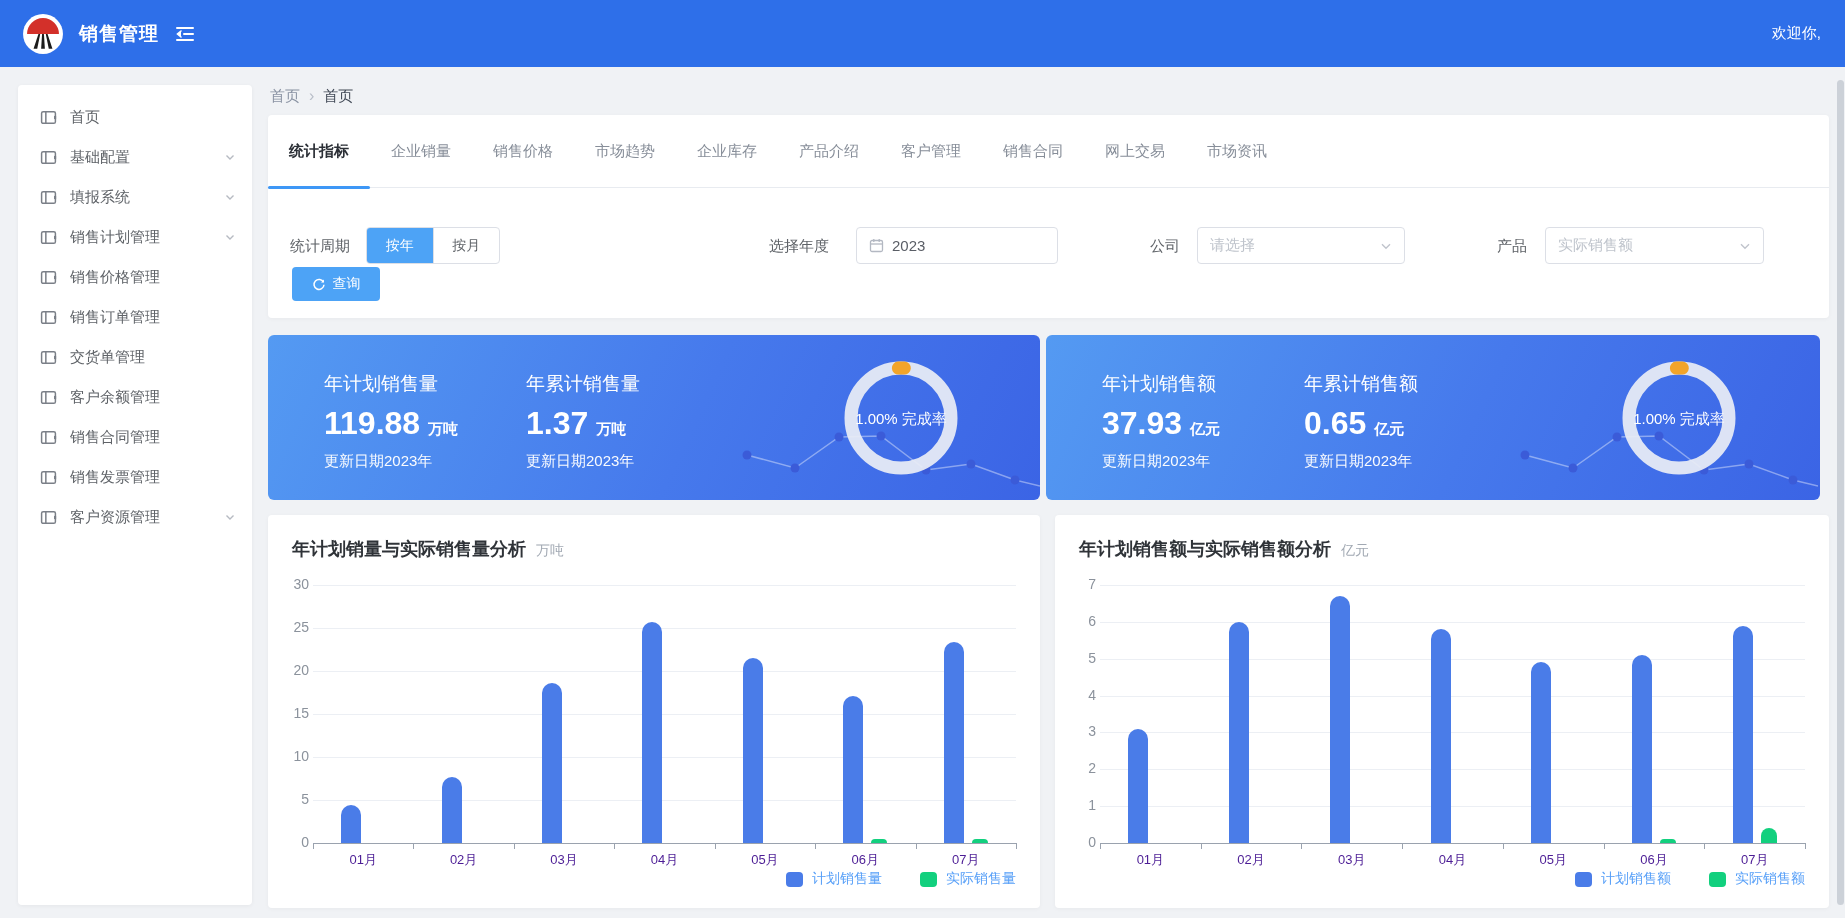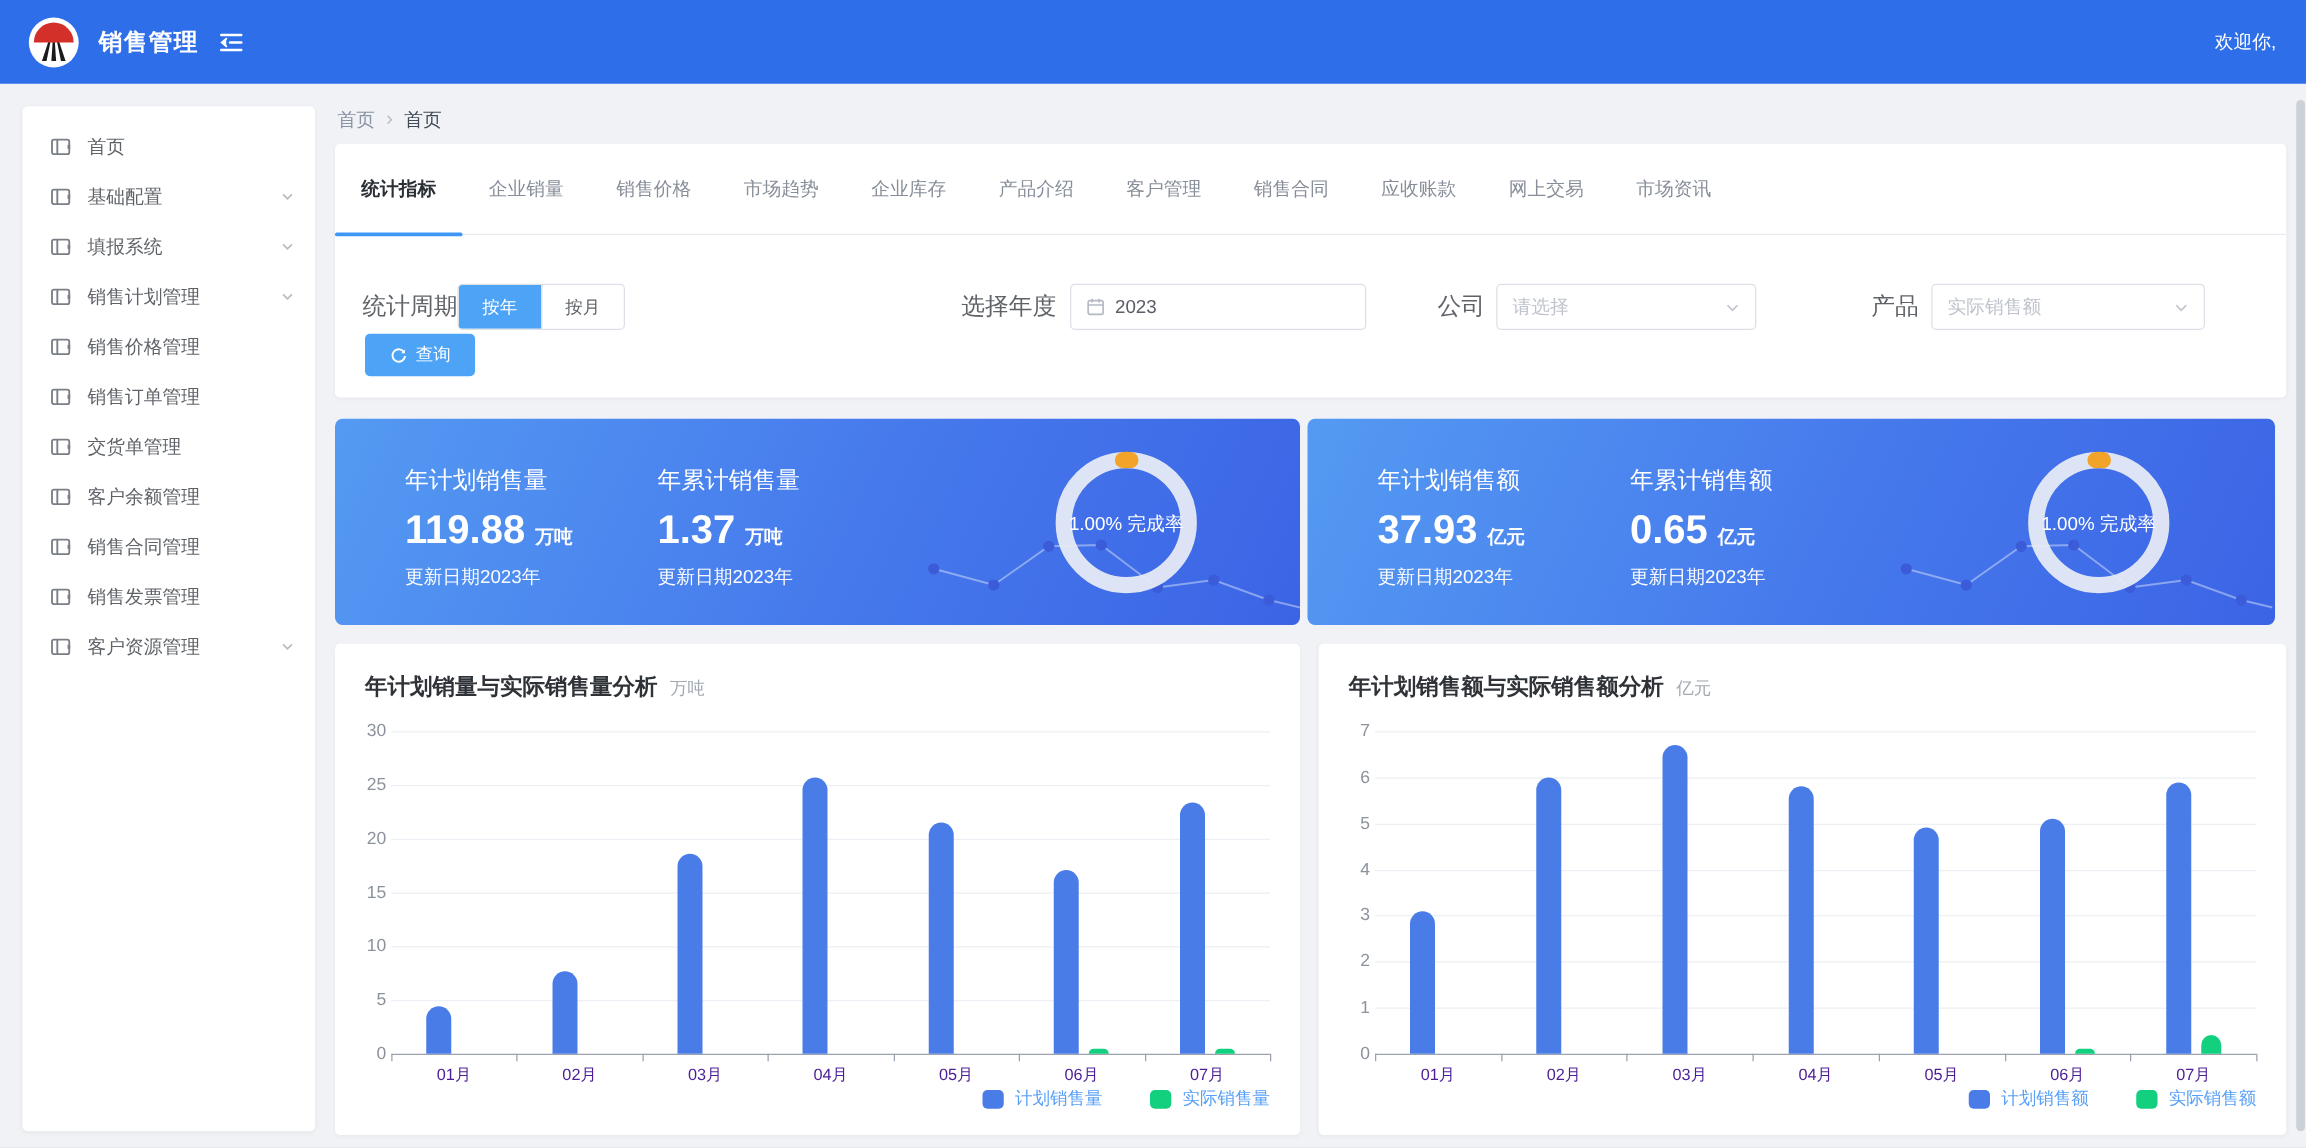--- a/index.html
+++ b/index.html
@@ -34,21 +34,21 @@
 
   
   .filter-panel { position:absolute; left:0; top:30px; width:1561px; height:203px; }
   .tabs { position:absolute; left:0; top:0; width:100%; height:73px; border-bottom:1px solid #e8ebf0;
           display:flex; align-items:center; }
   .tab { position:relative; height:73px; display:flex; align-items:center; padding:0 21px;
          font-size:15px; color:#878e99; cursor:pointer; }
   .tab.active { color:#2b2f36; font-weight:700; }
   .tab.active::after { content:""; position:absolute; left:0; right:0; bottom:-1px; height:3px;
                        background:#3e97f6; border-radius:2px; }
-  .flabel { position:absolute; top:113px; height:36px; line-height:36px; font-size:19px; color:#5f6368; }
+  .flabel { position:absolute; top:113px; height:36px; line-height:36px; font-size:15px; color:#5f6368; }
   .toggle { position:absolute; left:98px; top:112px; width:134px; height:37px; display:flex;
             border:1px solid #dcdfe6; border-radius:4px; overflow:hidden; background:#fff; }
   .toggle .tbtn { flex:1; display:flex; align-items:center; justify-content:center; font-size:14px;
                   color:#5f6368; cursor:pointer; }
   .toggle .tbtn.on { background:#4da3f6; color:#fff; }
   .toggle .tbtn + .tbtn { border-left:1px solid #dcdfe6; }
   .inputbox { position:absolute; top:112px; height:37px; border:1px solid #dcdfe6; border-radius:4px;
               background:#fff; display:flex; align-items:center; padding:0 12px; font-size:15px;
               color:#5a5e66; cursor:pointer; }
   .inputbox .ph { color:#bfc4cc; }
@@ -276,33 +276,32 @@
     <section class="panel filter-panel">
       <div class="tabs" id="tabs-row">
           <div class="tab active">统计指标</div>
           <div class="tab">企业销量</div>
           <div class="tab">销售价格</div>
           <div class="tab">市场趋势</div>
           <div class="tab">企业库存</div>
           <div class="tab">产品介绍</div>
           <div class="tab">客户管理</div>
           <div class="tab">销售合同</div>
-          <div class="tab">应收账款</div>
           <div class="tab">网上交易</div>
           <div class="tab">市场资讯</div>
         </div>
 
       <span class="flabel" style="left:22px">统计周期</span>
       <div class="toggle">
         <span class="tbtn on">按年</span>
         <span class="tbtn">按月</span>
       </div>
 
       <span class="flabel" style="left:501px">选择年度</span>
-      <div class="inputbox" style="left:588px;width:237px">
+      <div class="inputbox" style="left:588px;width:202px">
         <span class="lead">
           <svg width="15" height="15" viewBox="0 0 15 15" fill="none" stroke="#b3b8c2" stroke-width="1.3">
             <rect x="1.5" y="2.5" width="12" height="11" rx="1.5"></rect>
             <line x1="1.5" y1="6" x2="13.5" y2="6"></line>
             <line x1="4.8" y1="1" x2="4.8" y2="4"></line>
             <line x1="10.2" y1="1" x2="10.2" y2="4"></line>
           </svg>
         </span>
         <span>2023</span>
       </div>

